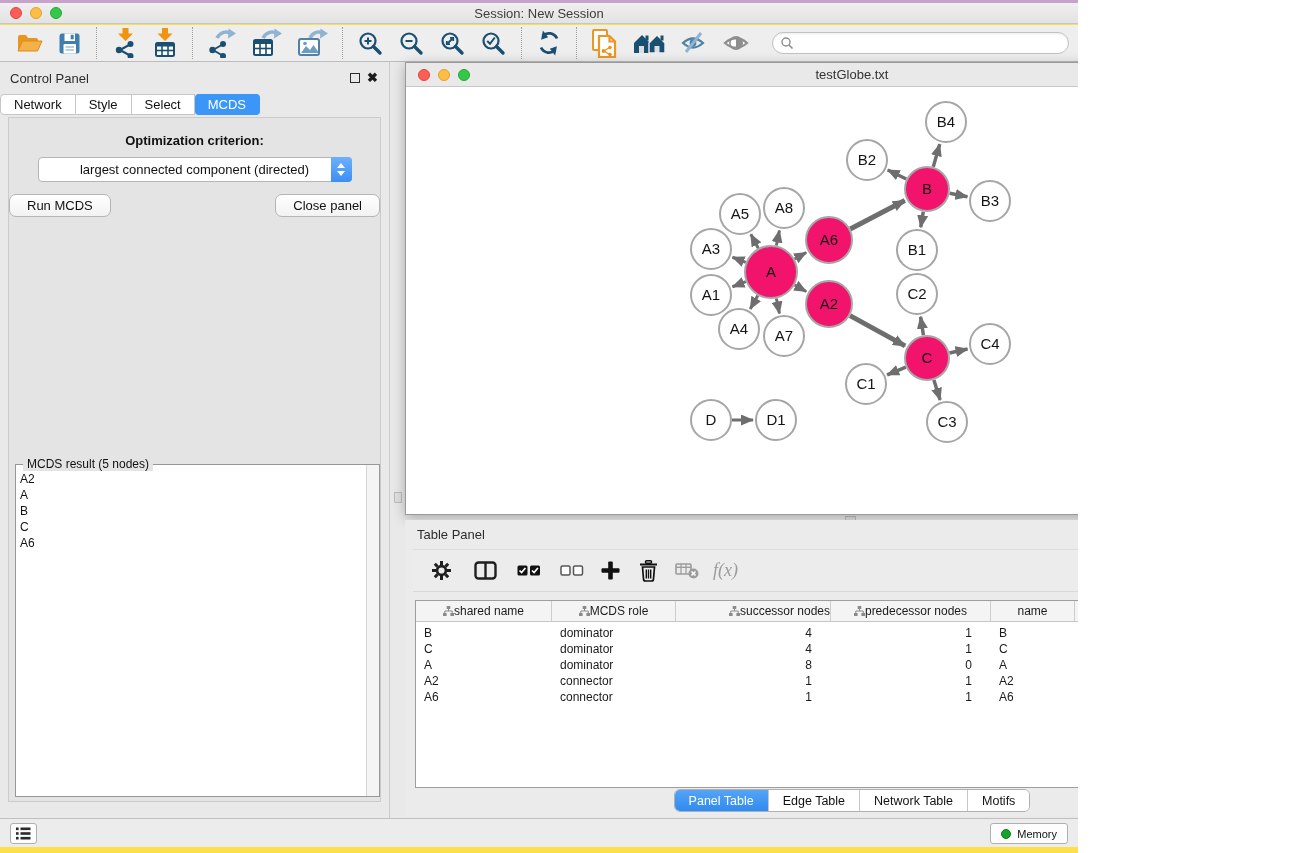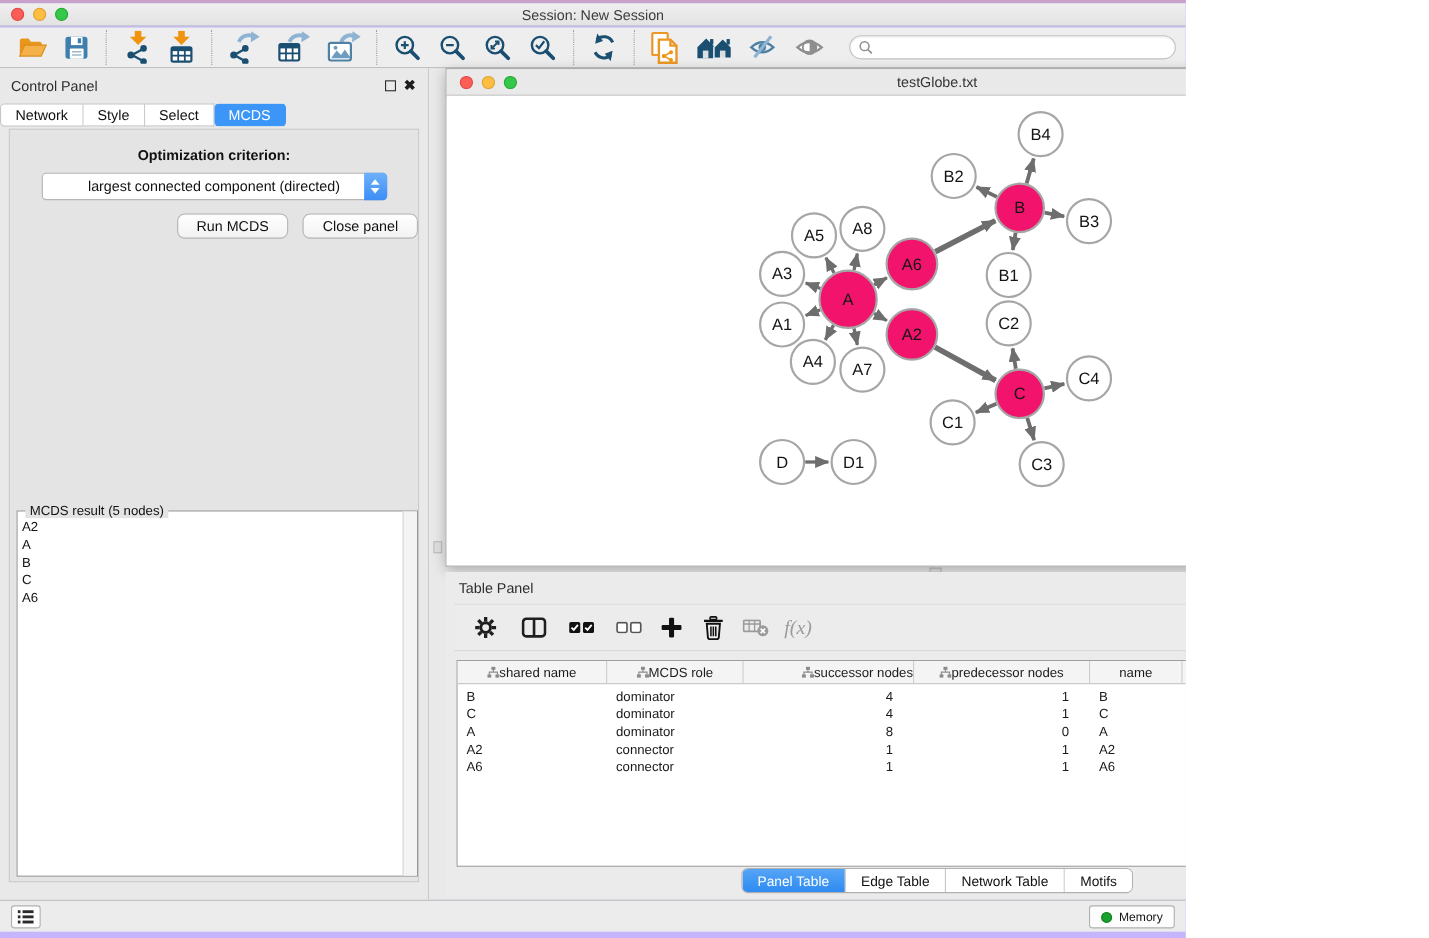--- a/index.html
+++ b/index.html
@@ -1,17 +1,17 @@
 <!DOCTYPE html>
 <html><head>
 <meta charset="utf-8">
 <style>
   *{box-sizing:border-box;margin:0;padding:0}
   body{font-family:"Liberation Sans",sans-serif;-webkit-font-smoothing:antialiased}
-  .screen{position:relative;width:1078px;height:853px;background:#c4b5fd;overflow:hidden}
+  .screen{position:relative;width:1078px;height:853px;background:#fde047;overflow:hidden}
   .top-strip{position:absolute;top:0;left:0;right:0;height:3px;background:#c9a2cb}
 
   
   .titlebar{position:absolute;top:3px;left:0;right:0;height:21px;background:linear-gradient(#efefef,#e3e3e3);border-bottom:1px solid #c6c6c6}
   .lights{position:absolute;left:10px;top:4px;display:flex;gap:8px}
   .light{width:12px;height:12px;border-radius:50%}
   .light.red{background:#fc5d57;border:1px solid #e2443f}
   .light.yellow{background:#fdbe41;border:1px solid #dfa033}
   .light.green{background:#34c749;border:1px solid #24a933}
   .win-title{position:absolute;left:0;right:0;top:3px;text-align:center;font-size:13px;color:#3d3d3d}
@@ -34,21 +34,21 @@
   .cp-tabs{position:absolute;top:32px;left:0;right:0;display:flex;justify-content:flex-start}
   .cp-tab{font-size:13px;height:21px;display:flex;align-items:center;padding:0 13px;background:#fff;border:1px solid #c6c6c6;border-left:none;color:#111}
   .cp-tab:first-child{border-left:1px solid #c6c6c6;border-radius:4px 0 0 4px}
   .cp-tab.active{background:#3b96f7;border-color:#3b96f7;color:#fff;border-radius:4px}
   .cp-body{position:absolute;top:55px;left:8px;right:8px;bottom:16px;background:#e4e4e4;border:1px solid #cbcbcb}
   .opt-label{margin-top:15px;text-align:center;font-size:13px;font-weight:bold;color:#111}
   .opt-select{position:relative;margin:9px auto 12px;width:314px;height:25px;background:#fff;border:1px solid #b5b5b5;border-radius:4px;font-size:13px;display:flex;align-items:center;justify-content:center;color:#111}
   .stepper{position:absolute;right:-1px;top:-1px;width:21px;height:25px;background:linear-gradient(#6db1fb,#3d8df6);border-radius:0 4px 4px 0;display:flex;flex-direction:column;align-items:center;justify-content:center;gap:3px}
   .chev-up{width:0;height:0;border-left:4px solid transparent;border-right:4px solid transparent;border-bottom:5px solid #fff}
   .chev-down{width:0;height:0;border-left:4px solid transparent;border-right:4px solid transparent;border-top:5px solid #fff}
-  .btn-row{display:flex;justify-content:flex-end;gap:13px;margin-top:1px}
+  .btn-row{display:flex;justify-content:space-between;gap:13px;margin-top:1px}
   .cp-btn{height:23px;padding:0 17px;background:linear-gradient(#ffffff,#f2f2f2);border:1px solid #b5b5b5;border-radius:7px;font-size:13px;color:#111;font-family:"Liberation Sans",sans-serif}
   .result-box{position:absolute;left:6px;right:0px;top:346px;bottom:4px;border:1px solid #979797;background:#fff}
   .result-legend{position:absolute;top:-8px;left:7px;background:#e4e4e4;padding:0 4px;font-size:12px;color:#111}
   .result-list{position:absolute;left:0;top:0;right:13px;bottom:0;padding:6px 0 0 4px;font-size:12px;line-height:16px;color:#111;overflow:hidden}
   .result-scroll{position:absolute;right:0;top:0;bottom:0;width:13px;background:#f4f4f4;border-left:1px solid #d6d6d6}
 
   
   .net-window{position:absolute;left:405px;top:0;width:894px;height:453px;background:#fff;border:1px solid #999;box-shadow:0 3px 12px rgba(0,0,0,.28)}
   .net-titlebar{position:relative;height:24px;background:#e9e9e9;border-bottom:1px solid #c8c8c8}
   .net-titlebar .lights{top:6px;left:12px}

